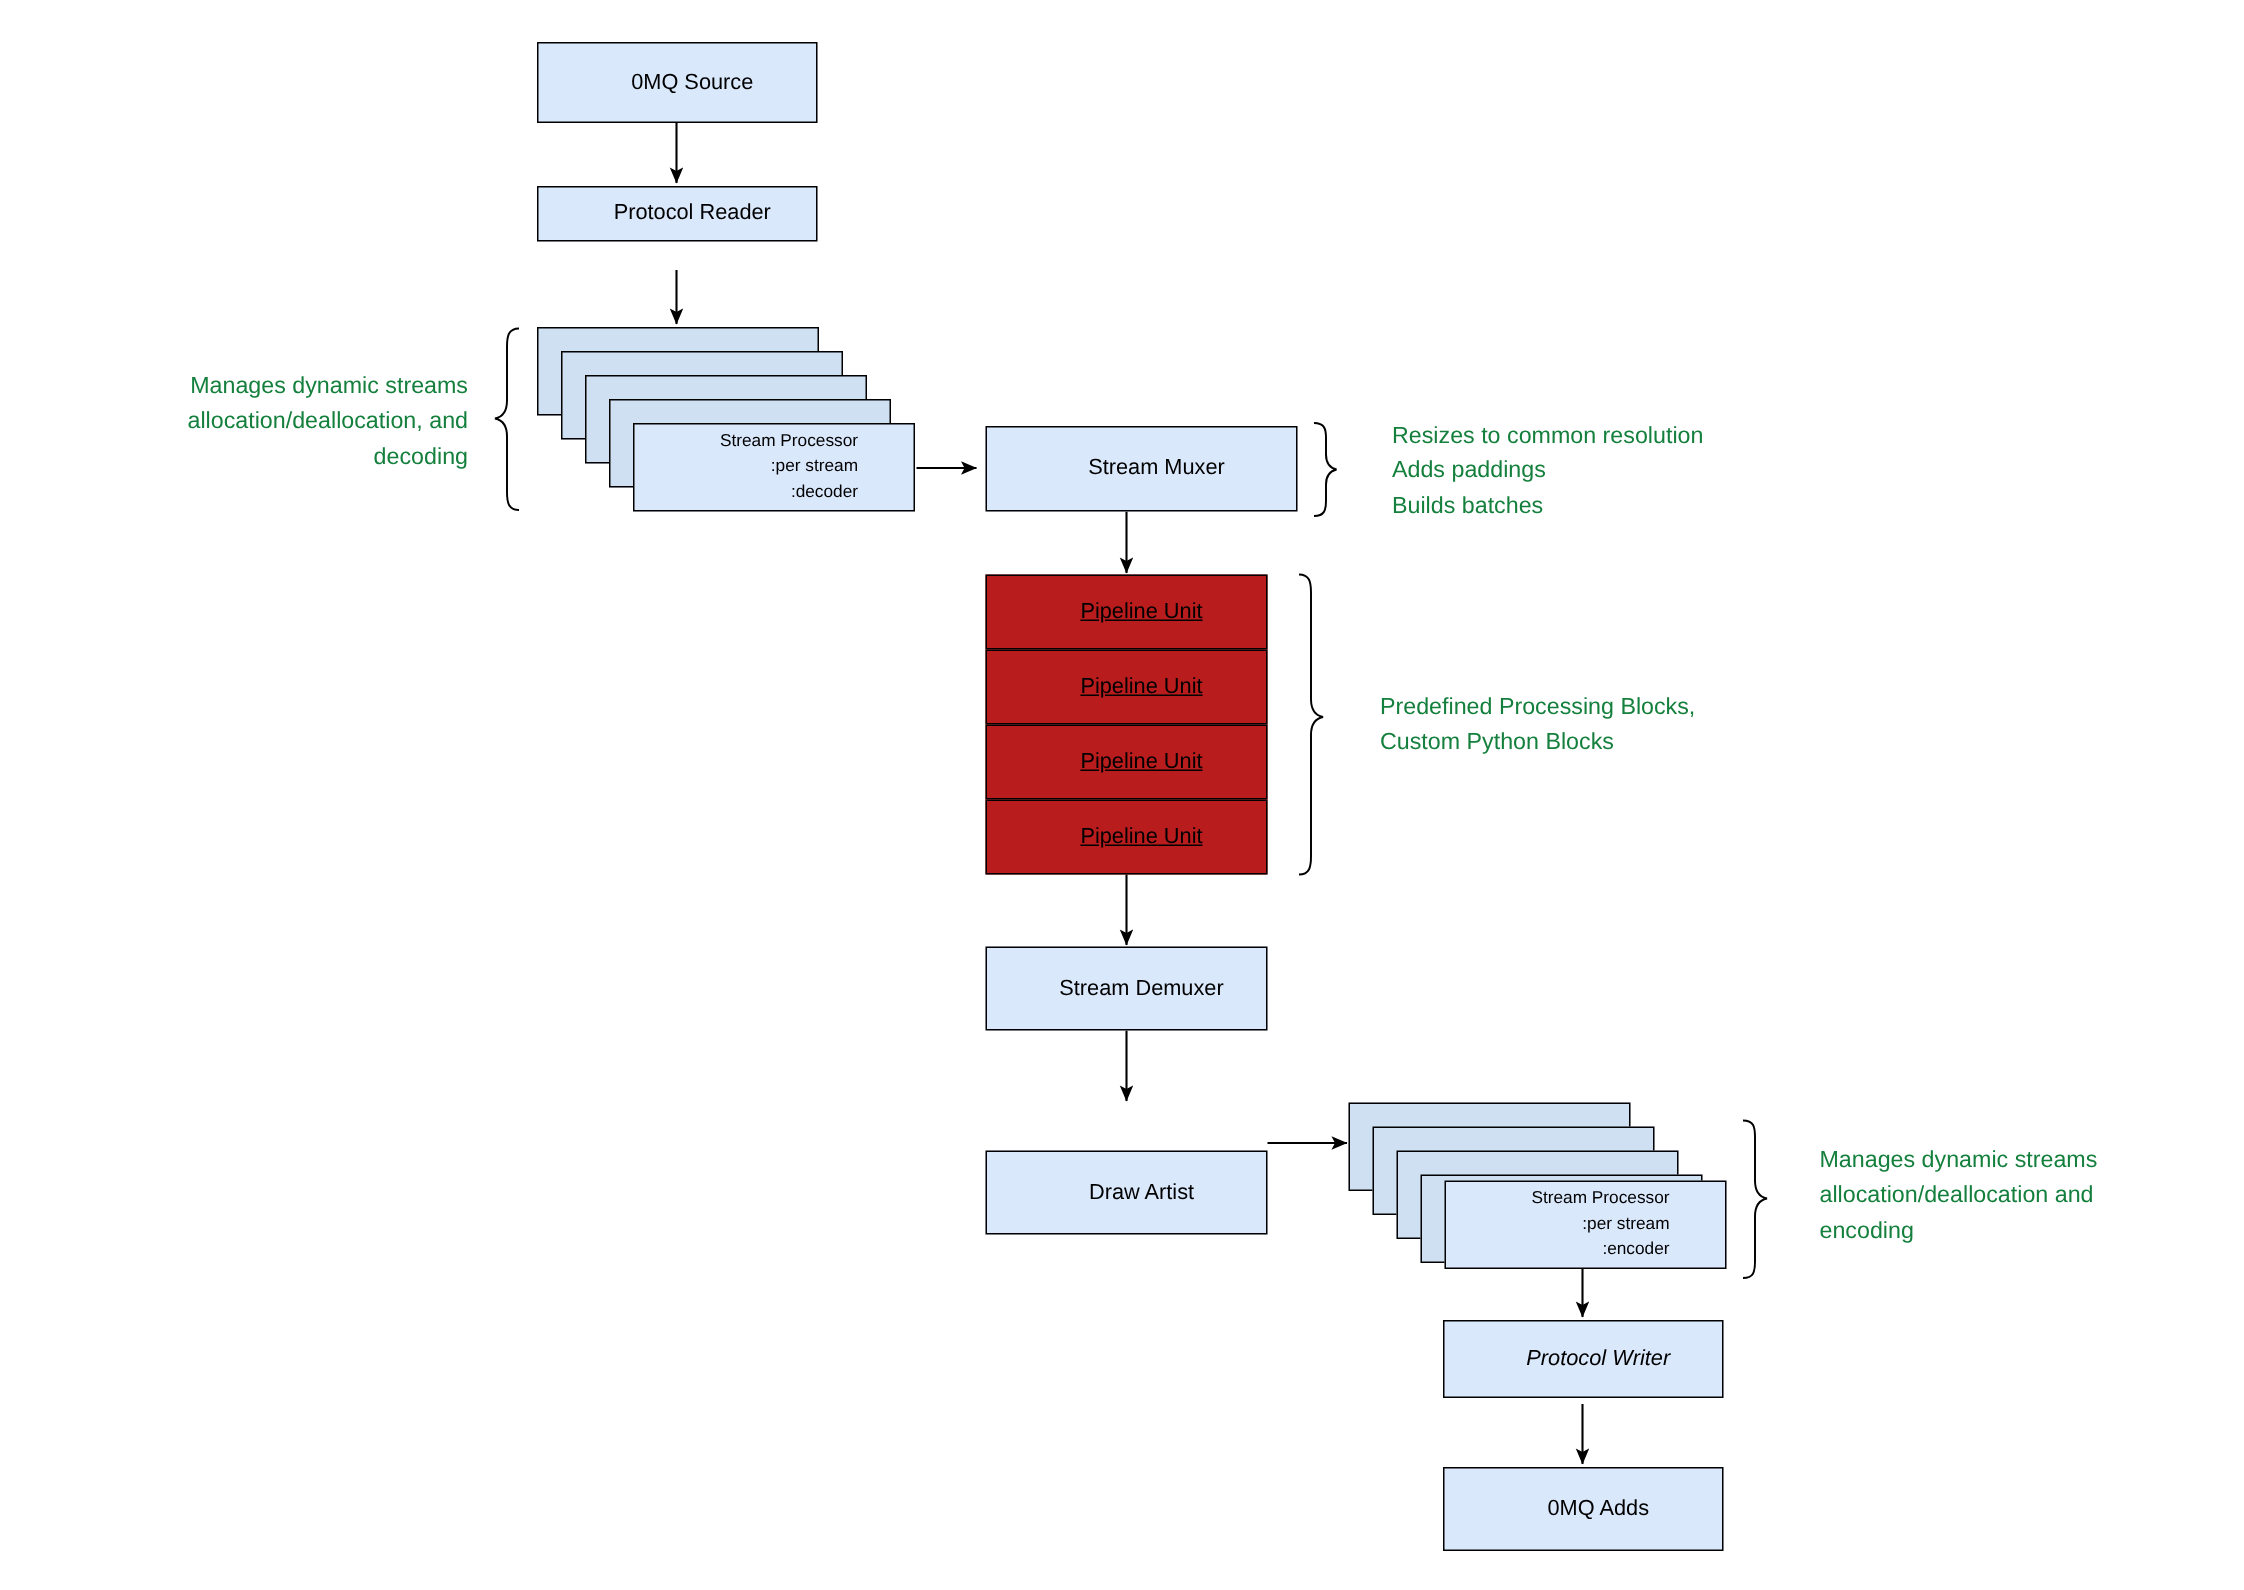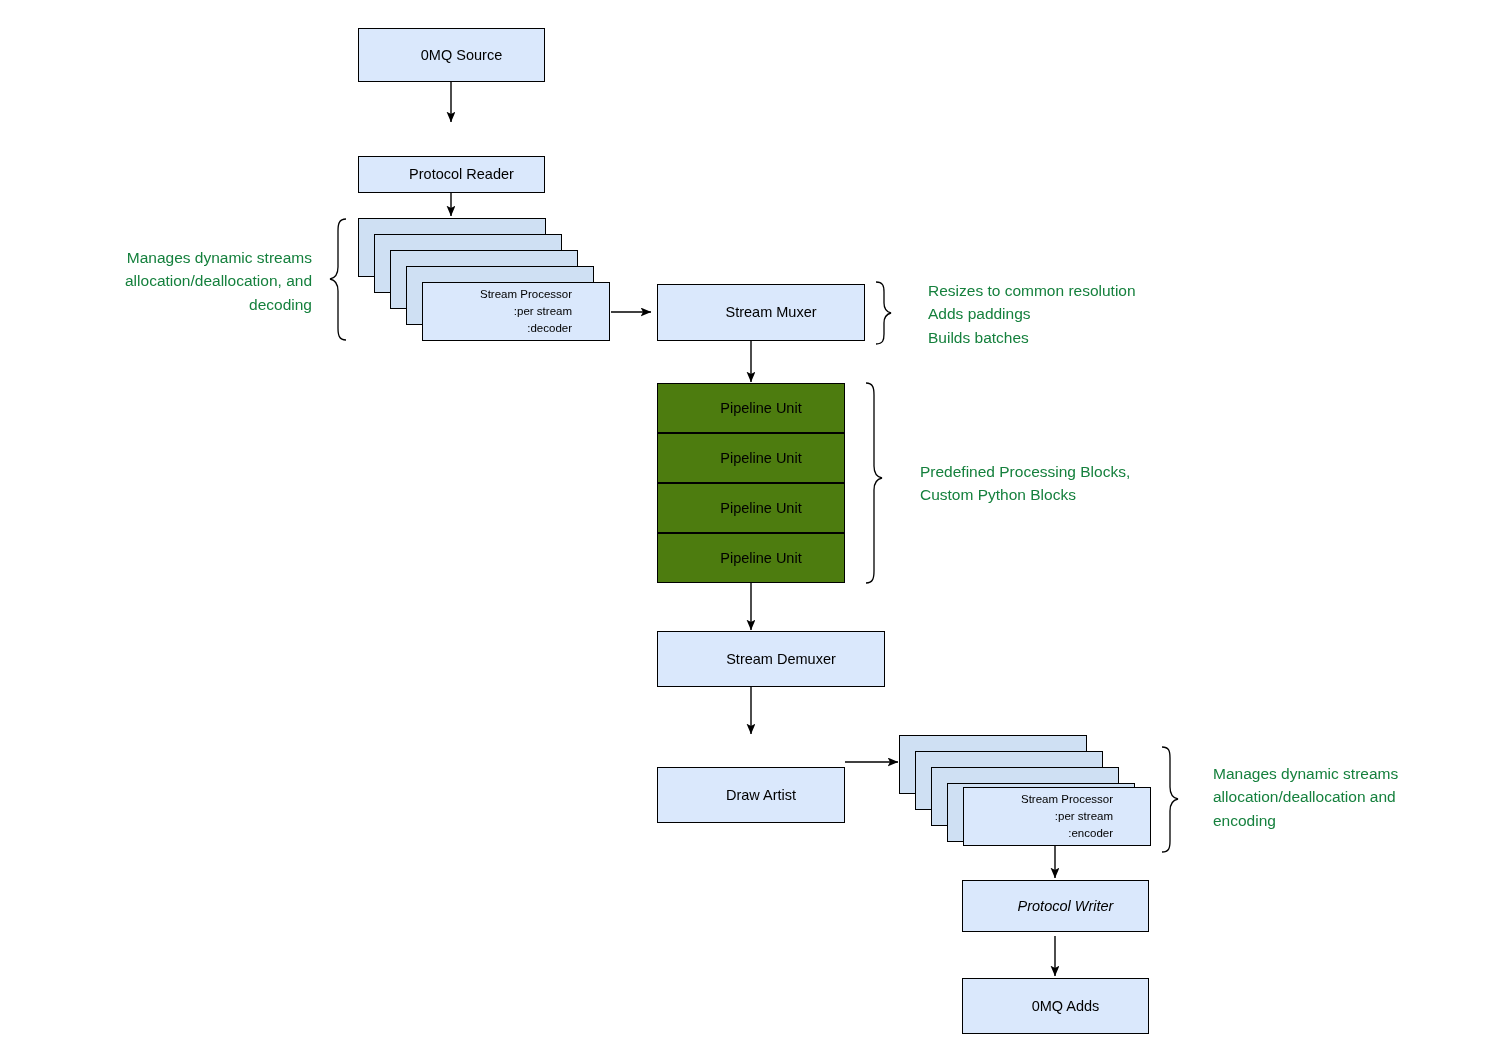--- a/index.html
+++ b/index.html
@@ -26,21 +26,21 @@
     align-items: center;
     justify-content: center;
     text-align: center;
     font-size: 14.5px;
     line-height: 1.25;
     color: #000000;
     background: #dae8fc;
     padding-left: 20px;
   }
   .node.blue { background: #dae8fc; }
-  .node.tan  { background: #4d7c0f; }
+  .node.tan  { background: #b91c1c; text-decoration: underline; }
   .node.small {
     font-size: 11.5px;
     line-height: 1.45;
     text-align: right;
   }
   .stackcard {
     position: absolute;
     box-sizing: border-box;
     border: 1px solid #000000;
     background: #cfe0f3;
@@ -114,21 +114,21 @@
              C877,479 874,483 874,490 L874,571 C874,578 873,583 866,583"></path>
 
     <path class="brace" d="M1162,747 C1169,747 1170,751 1170,758 L1170,787 C1170,794 1173,798 1178,799
              C1173,800 1170,804 1170,811 L1170,841 C1170,848 1169,852 1162,852"></path>
   </svg>
 
   <div class="node blue" style="left:358px; top:28px; width:187px; height:54px;">
     <span>0MQ Source</span>
   </div>
 
-  <div class="node blue" style="left:358px; top:124px; width:187px; height:37px;margin-top:32px;">
+  <div class="node blue" style="left:358px; top:124px; width:187px; height:37px;">
     <span>Protocol Reader</span>
   </div>
 
   <div class="stackcard" style="left:358px; top:218px; width:188px; height:59px;"></div>
   <div class="stackcard" style="left:374px; top:234px; width:188px; height:59px;"></div>
   <div class="stackcard" style="left:390px; top:250px; width:188px; height:59px;"></div>
   <div class="stackcard" style="left:406px; top:266px; width:188px; height:59px;"></div>
   <div class="node blue small" style="left:422px; top:282px; width:188px; height:59px;">
     <span style="white-space: pre-line;">Stream Processor
 :per stream
@@ -145,21 +145,21 @@
   <div class="node tan" style="left:657px; top:433px; width:188px; height:50px;">
     <span>Pipeline Unit</span>
   </div>
   <div class="node tan" style="left:657px; top:483px; width:188px; height:50px;">
     <span>Pipeline Unit</span>
   </div>
   <div class="node tan" style="left:657px; top:533px; width:188px; height:50px;">
     <span>Pipeline Unit</span>
   </div>
 
-  <div class="node blue" style="left:657px; top:631px; width:228px; height:56px;">
+  <div class="node blue" style="left:657px; top:631px; width:188px; height:56px;">
     <span>Stream Demuxer</span>
   </div>
 
   <div class="node blue" style="left:657px; top:735px; width:188px; height:56px;margin-top:32px;">
     <span>Draw Artist</span>
   </div>
 
   <div class="stackcard" style="left:899px; top:735px; width:188px; height:59px;"></div>
   <div class="stackcard" style="left:915px; top:751px; width:188px; height:59px;"></div>
   <div class="stackcard" style="left:931px; top:767px; width:188px; height:59px;"></div>

